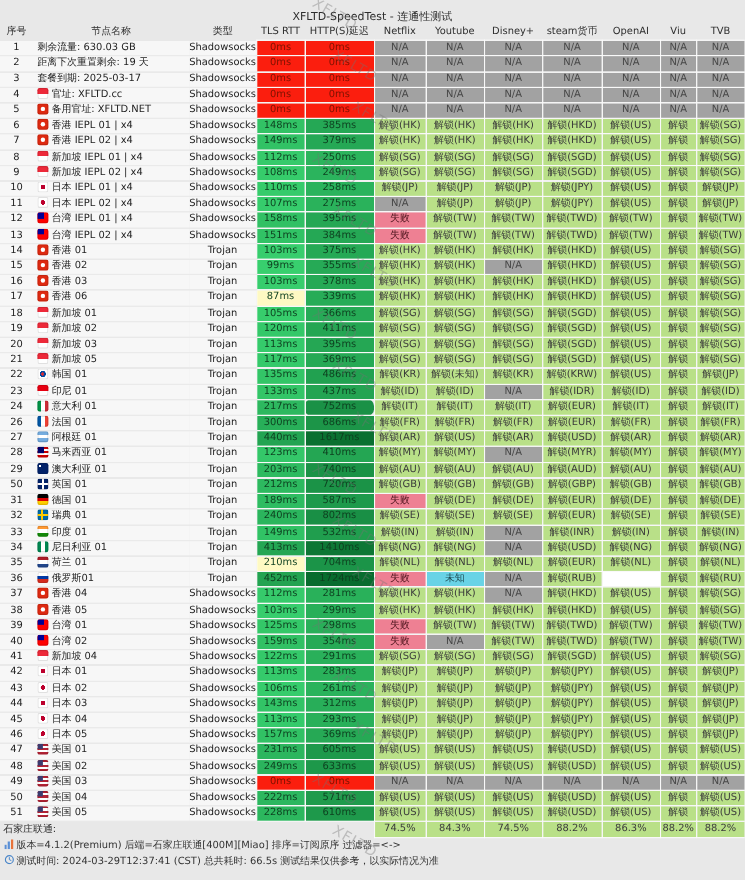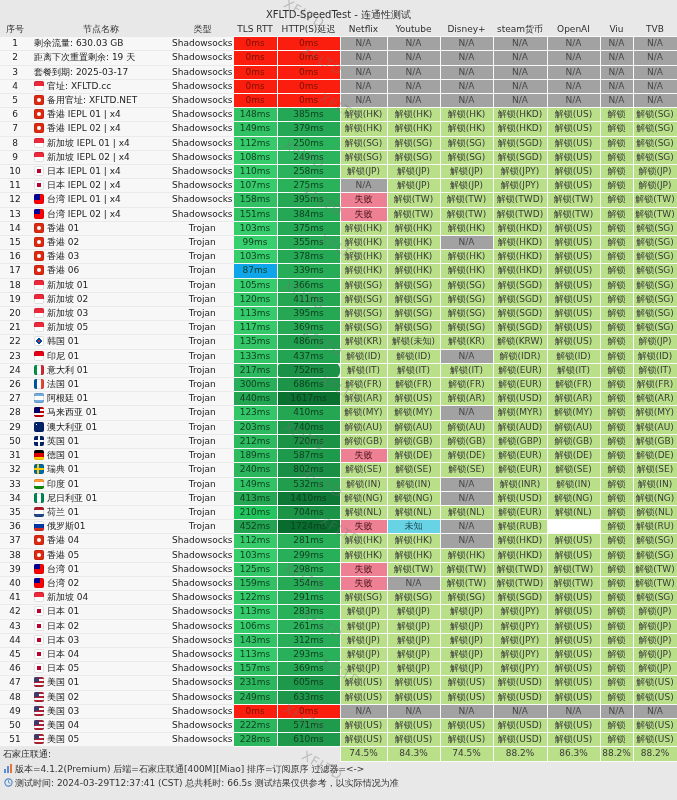--- a/index.html
+++ b/index.html
@@ -323,21 +323,21 @@
           <td class="st ok">解锁(HK)</td>
           <td class="st ok">解锁(HKD)</td>
           <td class="st ok">解锁(US)</td>
           <td class="st ok">解锁</td>
           <td class="st ok">解锁(SG)</td>
         </tr>
         <tr>
           <td class="left">17</td>
           <td class="left name"><span class="flag flag-hk"></span>香港 06</td>
           <td class="left">Trojan</td>
-          <td class="lat" style="background: #0ea5e9; color: rgb(13, 63, 31);">87ms</td>
+          <td class="lat" style="background: #fef9c3; color: rgb(13, 63, 31);">87ms</td>
           <td class="lat" style="background: rgb(39, 172, 87); color: rgb(13, 63, 31);">339ms</td>
           <td class="st ok">解锁(HK)</td>
           <td class="st ok">解锁(HK)</td>
           <td class="st ok">解锁(HK)</td>
           <td class="st ok">解锁(HKD)</td>
           <td class="st ok">解锁(US)</td>
           <td class="st ok">解锁</td>
           <td class="st ok">解锁(SG)</td>
         </tr>
         <tr>
@@ -561,21 +561,21 @@
           <td class="st na">N/A</td>
           <td class="st ok">解锁(USD)</td>
           <td class="st ok">解锁(NG)</td>
           <td class="st ok">解锁</td>
           <td class="st ok">解锁(NG)</td>
         </tr>
         <tr>
           <td class="left">35</td>
           <td class="left name"><span class="flag flag-nl"></span>荷兰 01</td>
           <td class="left">Trojan</td>
-          <td class="lat" style="background: #22c55e; color: rgb(13, 63, 31);">210ms</td>
+          <td class="lat" style="background: #fef9c3; color: rgb(13, 63, 31);">210ms</td>
           <td class="lat" style="background: rgb(27, 148, 72); color: rgb(13, 63, 31);">704ms</td>
           <td class="st ok">解锁(NL)</td>
           <td class="st ok">解锁(NL)</td>
           <td class="st ok">解锁(NL)</td>
           <td class="st ok">解锁(EUR)</td>
           <td class="st ok">解锁(NL)</td>
           <td class="st ok">解锁</td>
           <td class="st ok">解锁(NL)</td>
         </tr>
         <tr>

